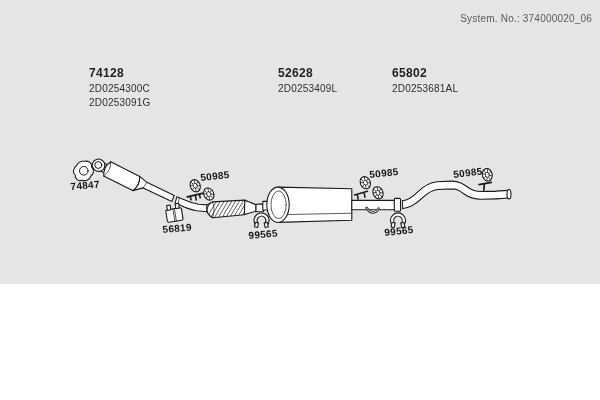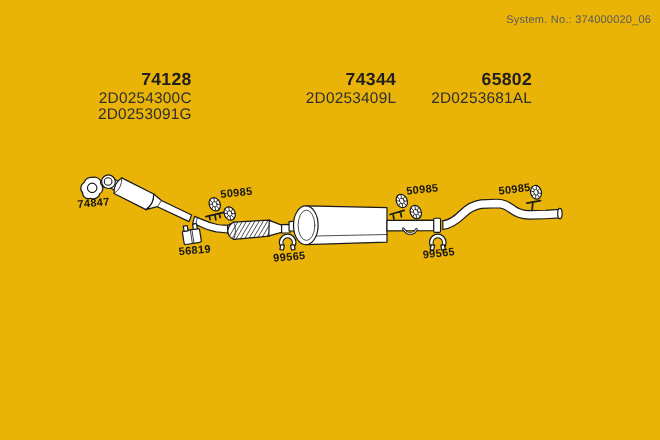--- a/index.html
+++ b/index.html
@@ -1,21 +1,21 @@
 <!DOCTYPE html>
 <html><head>
 <meta charset="utf-8">
 <style>
   html,body{margin:0;padding:0;background:#fff;}
-  .stage{position:relative;width:600px;height:400px;background:#eab308;overflow:hidden;
-         font-family:"Liberation Sans",sans-serif;color:#262626;text-align:right;}
+  .stage{position:relative;width:600px;height:284px;background:#e5e5e5;overflow:hidden;
+         font-family:"Liberation Sans",sans-serif;color:#262626;}
   .sysno{position:absolute;top:13px;right:8px;font-size:10px;color:#5a5a5a;letter-spacing:.2px;}
   .lg{position:absolute;top:67px;}
-  .lg .num{font-size:16px;font-weight:bold;color:#1f1f1f;line-height:12px;letter-spacing:.3px;}
-  .lg .code{font-size:14px;color:#2e2e2e;line-height:14px;letter-spacing:.2px;}
+  .lg .num{font-size:12px;font-weight:bold;color:#1f1f1f;line-height:12px;letter-spacing:.3px;}
+  .lg .code{font-size:10px;color:#2e2e2e;line-height:14px;letter-spacing:.2px;}
   .lg .num{margin-bottom:3px;}
   .g0{left:89px;} .g1{left:190px;} .g2{left:278px;} .g3{left:392px;}
   .co{position:absolute;font-size:10px;font-weight:600;color:#161616;letter-spacing:.3px;
       transform-origin:left bottom;white-space:nowrap;}
   .co1{left:71px;top:181px;transform:rotate(-5deg);}
   .co2{left:201px;top:172px;transform:rotate(-6deg);}
   .co3{left:163px;top:224px;transform:rotate(-5deg);}
   .co4{left:249px;top:230px;transform:rotate(-5deg);}
   .co5{left:370px;top:169px;transform:rotate(-6deg);}
   .co6{left:385px;top:227px;transform:rotate(-6deg);}
@@ -32,21 +32,21 @@
 <div class="stage">
 
   <div class="sysno">System. No.: 374000020_06</div>
 
   <div class="lg g0">
     <div class="num">74128</div>
     <div class="code">2D0254300C</div>
     <div class="code">2D0253091G</div>
   </div>
   <div class="lg g2">
-    <div class="num">74344</div>
+    <div class="num">52628</div>
     <div class="code">2D0253409L</div>
   </div>
   <div class="lg g3">
     <div class="num">65802</div>
     <div class="code">2D0253681AL</div>
   </div>
 
   <svg width="600" height="400" viewBox="0 0 600 400">
     <defs>
       <clipPath id="catclip">

